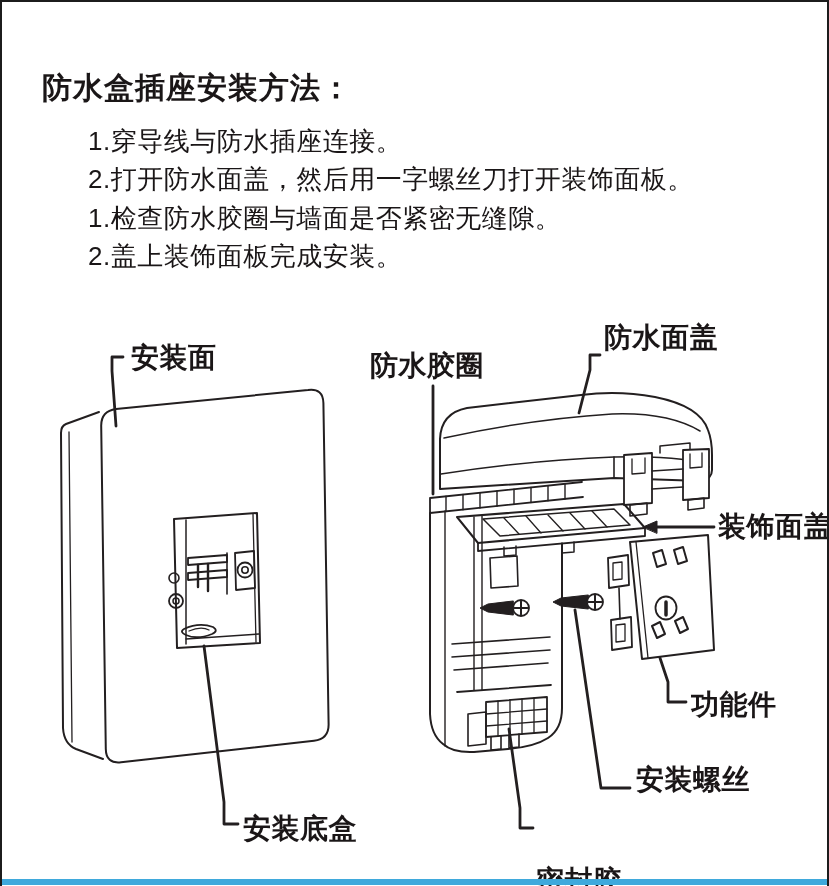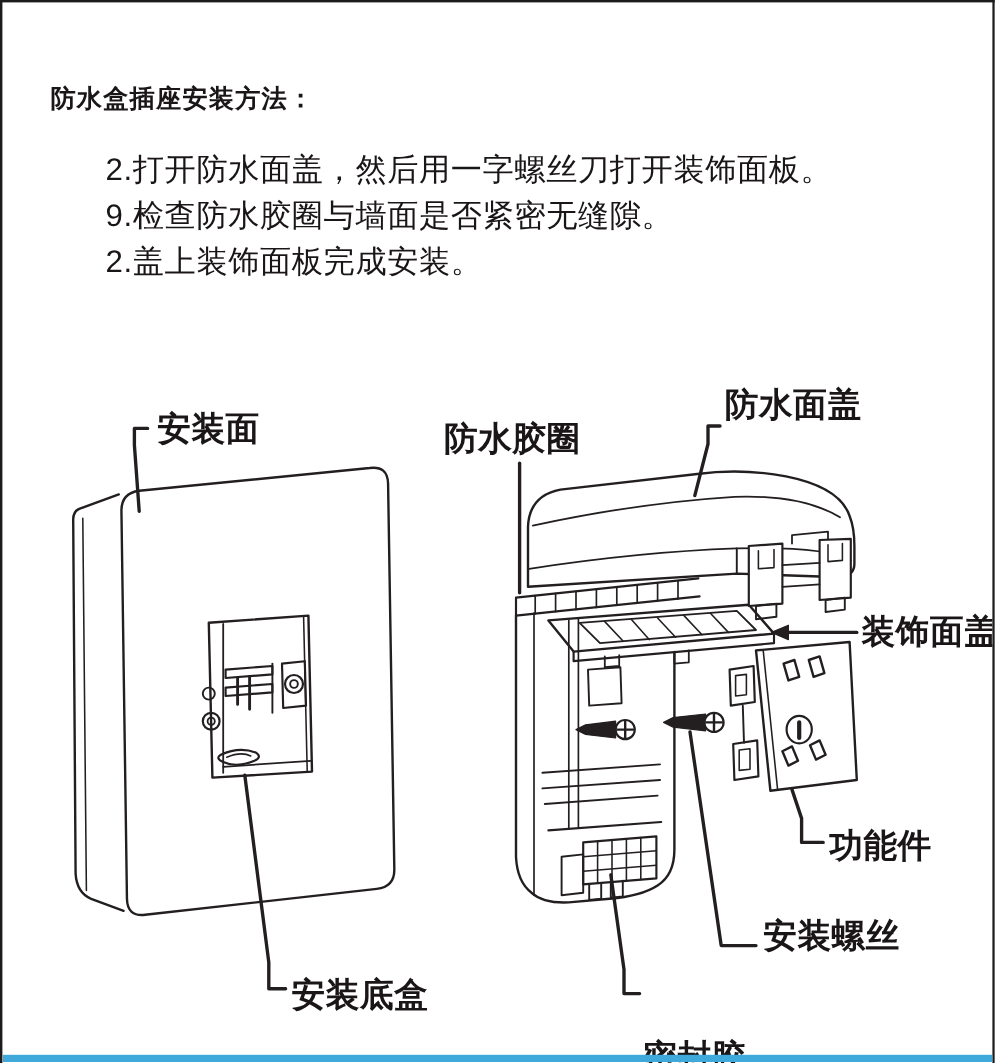--- a/index.html
+++ b/index.html
@@ -13,21 +13,21 @@
     position:relative;width:829px;height:886px;background:#fff;overflow:hidden;
     box-sizing:border-box;
     border-top:2px solid var(--page_border);
     border-left:2px solid var(--page_border);
     border-right:2px solid var(--page_border);
     font-family:"Liberation Sans","DejaVu Sans",sans-serif;
     color:var(--text);
   }
   .title{
     position:absolute;left:40px;top:66px;margin:0;
-    font-size:21px;font-weight:bold;letter-spacing:1px;white-space:nowrap;font-family:Liberation Serif, serif;
+    font-size:30px;font-weight:bold;letter-spacing:1px;white-space:nowrap;font-family:Liberation Serif, serif;
   }
   .steps{position:absolute;left:86px;top:120px;}
   .step{
     font-size:26px;font-weight:normal;letter-spacing:0.5px;
     line-height:38.3px;white-space:nowrap;
   }
   .lbl{
     position:absolute;font-size:28px;font-weight:bold;letter-spacing:0.5px;
     white-space:nowrap;line-height:1.1;
   }
@@ -38,22 +38,23 @@
   }
 </style>
 </head>
 <body>
 
 <div class="page">
 
   <h1 class="title">防水盒插座安装方法：</h1>
 
   <div class="steps">
+    <div class="step">1.穿导线与防水插座连接。</div>
     <div class="step">2.打开防水面盖，然后用一字螺丝刀打开装饰面板。</div>
-    <div class="step">9.检查防水胶圈与墙面是否紧密无缝隙。</div>
+    <div class="step">1.检查防水胶圈与墙面是否紧密无缝隙。</div>
     <div class="step">2.盖上装饰面板完成安装。</div>
   </div>
 
   <svg class="diagram-svg" width="829" height="886" viewBox="0 0 829 886" fill="none" stroke="currentColor" stroke-width="2" stroke-linecap="round" stroke-linejoin="round">
 
     <g>
       <path d="M97,410 L64,422 Q59,424 59,431 L61,726 Q62,742 74,747 L101,757"></path>
       <path d="M67,430 L70,740" stroke-width="1.3"></path>
       <path d="M114,407 L306,388 Q321,386 321.4,401 L326.6,722 Q327,737 312,738.7 L119,760.3 Q104,762 103.8,747 L99.2,424 Q99,409 114,407 Z" fill="#ffffff"></path>
       <path d="M172,517 L255,511 L258,641 L175,646 Z"></path>

